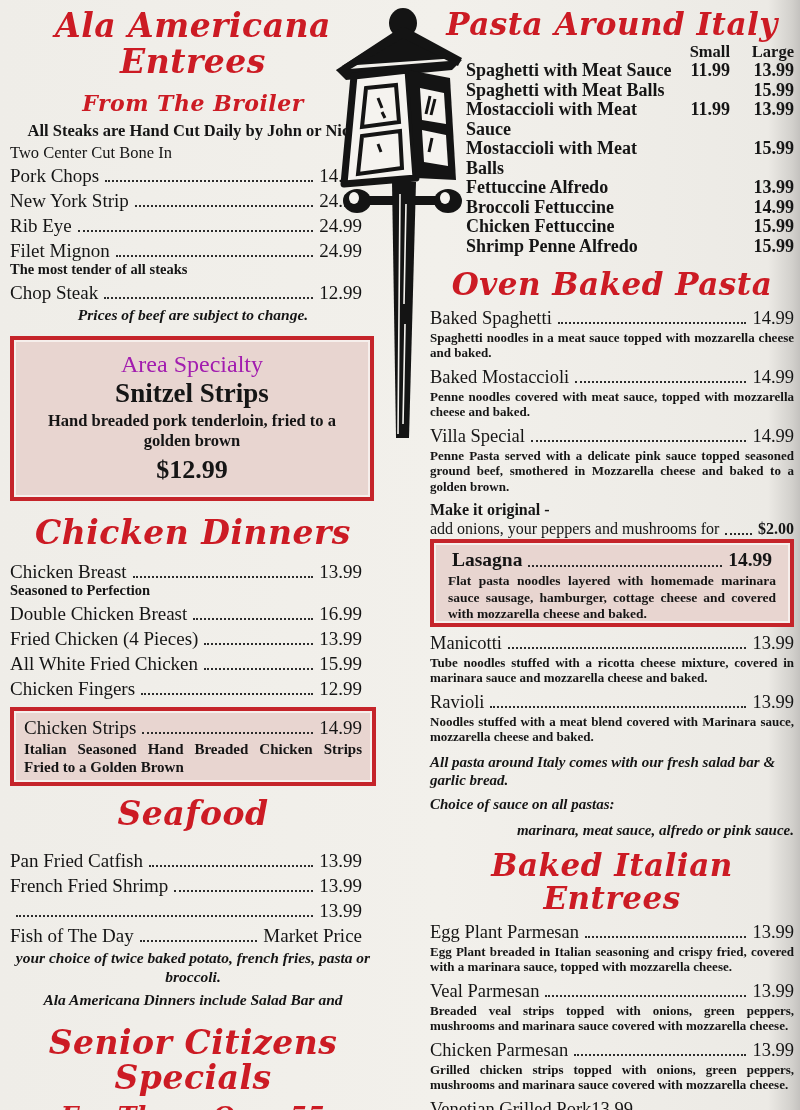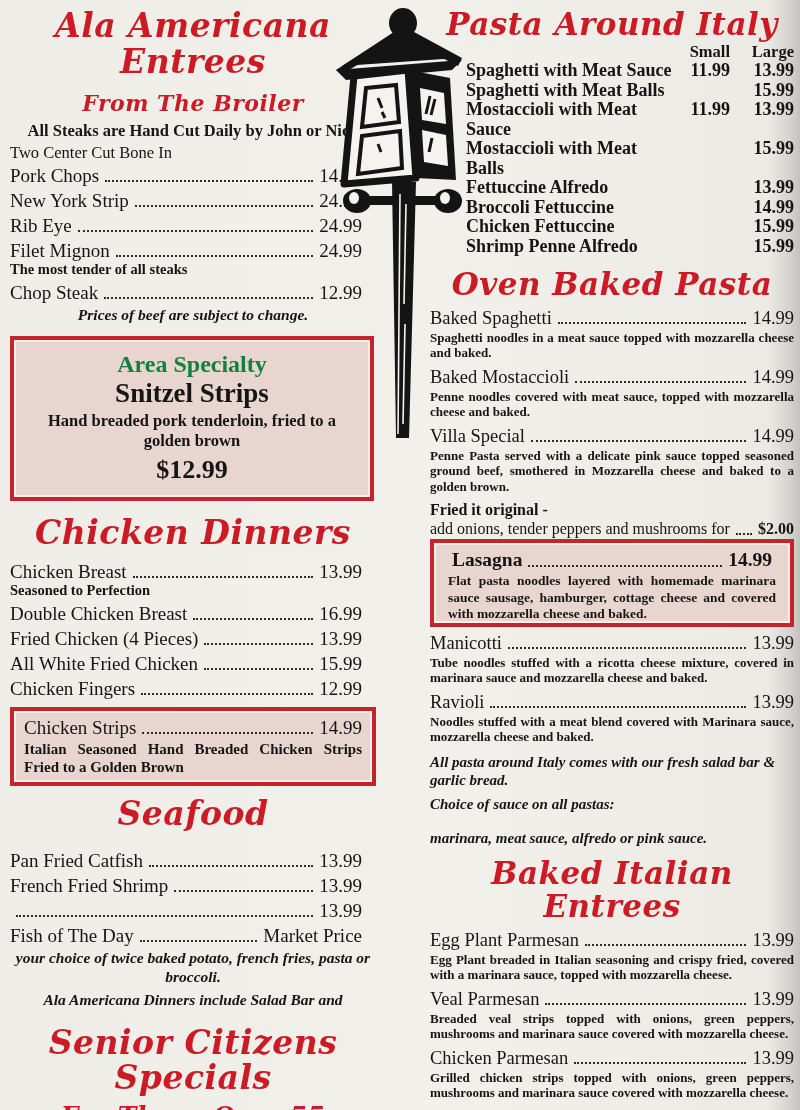--- a/index.html
+++ b/index.html
@@ -40,21 +40,21 @@
   .note-bi{font-weight:bold;font-style:italic;text-align:center;font-size:15.5px;line-height:19px;}
 
   
   .redbox{
     border:4px solid #c5242a;
     box-shadow:inset 0 0 0 2px #f6efec;
     background:#e8d5d0;
     padding:8px 12px;
   }
   #specialty-box{margin:12px 2px 14px 0;text-align:center;padding:10px 12px 12px;}
-  .spec-head{color:#15803d;font-weight:bold;font-size:24px;line-height:28px;}
+  .spec-head{color:#a21caf;font-weight:normal;font-size:24px;line-height:28px;}
   .spec-name{font-weight:bold;font-size:27px;line-height:31px;}
   .spec-desc{font-weight:bold;font-size:16.5px;line-height:20px;margin-top:2px;}
   .spec-price{font-weight:bold;font-size:26px;line-height:31px;margin-top:3px;}
 
   #strips-box{margin:6px 0 10px;padding:4px 10px 6px;}
   #strips-box .mrow{padding-right:0;}
   .box-desc{font-weight:bold;font-size:15px;line-height:18px;text-align:justify;}
 
   
   .ptable{margin:2px 0 0 36px;}
@@ -297,23 +297,23 @@
     </div>
     <div class="ritem">
       <div class="mrow">
         <span class="mname">Villa Special</span>
         <span class="dots"></span>
         <span class="mprice">14.99</span>
       </div>
       <div class="rdesc">Penne Pasta served with a delicate pink sauce topped seasoned ground beef, smothered in Mozzarella cheese and baked to a golden brown.</div>
     </div>
 
-    <div class="mko-label">Fried it original -</div>
+    <div class="mko-label">Make it original -</div>
     <div class="mko-row">
-      <span>add onions, tender peppers and mushrooms for</span>
+      <span>add onions, your peppers and mushrooms for</span>
       <span class="dots" style="max-width:86px;"></span>
       <span class="mko-price">$2.00</span>
     </div>
 
     <div id="lasagna-box" class="redbox">
       <div class="mrow">
         <span class="mname">Lasagna</span>
         <span class="dots"></span>
         <span class="mprice">14.99</span>
       </div>
@@ -332,21 +332,21 @@
       <div class="mrow">
         <span class="mname">Ravioli</span>
         <span class="dots"></span>
         <span class="mprice">13.99</span>
       </div>
       <div class="rdesc">Noodles stuffed with a meat blend covered with Marinara sauce, mozzarella cheese and baked.</div>
     </div>
 
     <div class="r-note">All pasta around Italy comes with our fresh salad bar &amp; garlic bread.</div>
     <div class="r-note" style="margin-top:6px;">Choice of sauce on all pastas:</div>
-    <div class="r-note" style="margin-top:16px;">marinara, meat sauce, alfredo or pink sauce.</div>
+    <div class="r-note" style="margin-top:8px;text-align:right;">marinara, meat sauce, alfredo or pink sauce.</div>
 
     <h1 class="script h-big" style="font-size:31px;margin-top:10px;">Baked Italian Entrees</h1>
 
     <div class="ritem">
       <div class="mrow">
         <span class="mname">Egg Plant Parmesan</span>
         <span class="dots"></span>
         <span class="mprice">13.99</span>
       </div>
       <div class="rdesc">Egg Plant breaded in Italian seasoning and crispy fried, covered with a marinara sauce, topped with mozzarella cheese.</div>

